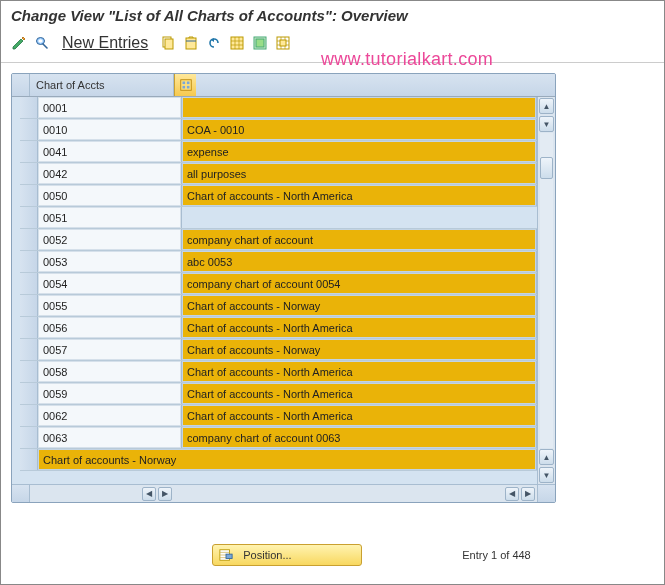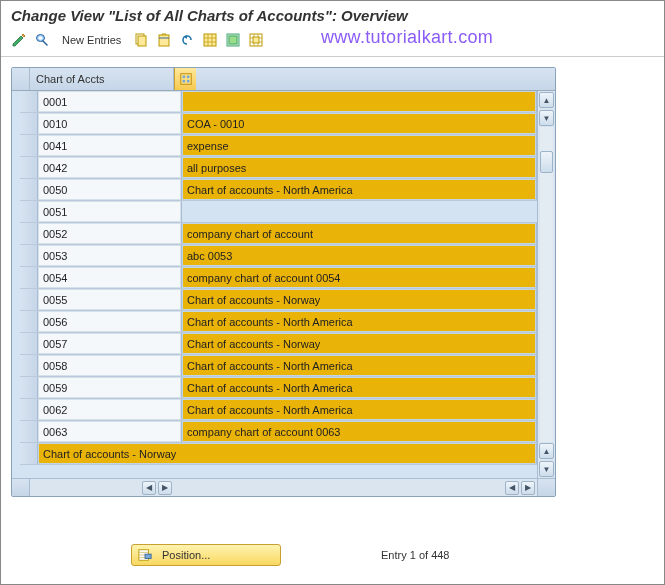--- a/index.html
+++ b/index.html
@@ -29,32 +29,33 @@
       position: relative;
     }
     .tbtn {
       width: 20px; height: 20px;
       display: flex; align-items: center; justify-content: center;
       border: 1px solid transparent;
       border-radius: 3px;
       cursor: pointer;
     }
     .newentries {
-      font-size: 11px;
+      font-size: 16px;
       color: #333;
       padding: 3px 6px;
       cursor: pointer;
       border: 1px solid transparent;
       border-radius: 3px;
+      text-decoration: underline;
     }
     .watermark {
       position: absolute;
-      left: 320px; top: 26px;
+      left: 320px; top: 48px;
       font-size: 18px;
-      color: #8b5cf6;
+      color: #ec4899;
       font-family: Arial;
       pointer-events: none;
       letter-spacing: 0.3px;
     }
     .content {
       padding: 10px 6px 4px 10px;
     }
     .table-wrapper {
       border: 1px solid #8aa3bc;
       border-radius: 2px;
@@ -190,20 +191,21 @@
     }
     .hscroll .spacer { flex:1; }
     .hscroll-corner { width:18px; background: linear-gradient(#d7e3f0,#c6d6e8); border-left:1px solid #a8bdd1;}
     .footer {
       position: absolute;
       bottom: 18px; left: 0; right: 0;
       display:flex;
       align-items:center;
       padding: 0 52px 0 130px;
       gap: 100px;
+      justify-content: center;
     }
     .position-btn {
       display:flex;align-items:center;
       background: linear-gradient(#fff3b0,#f8d860);
       border:1px solid #c9a030;
       border-radius:3px;
       padding: 2px 20px 2px 6px;
       gap:10px;
       cursor:pointer;
       font-size:11px;

